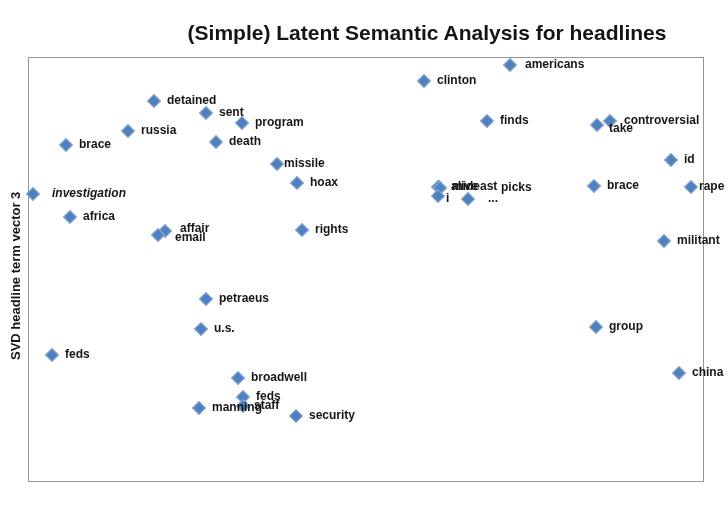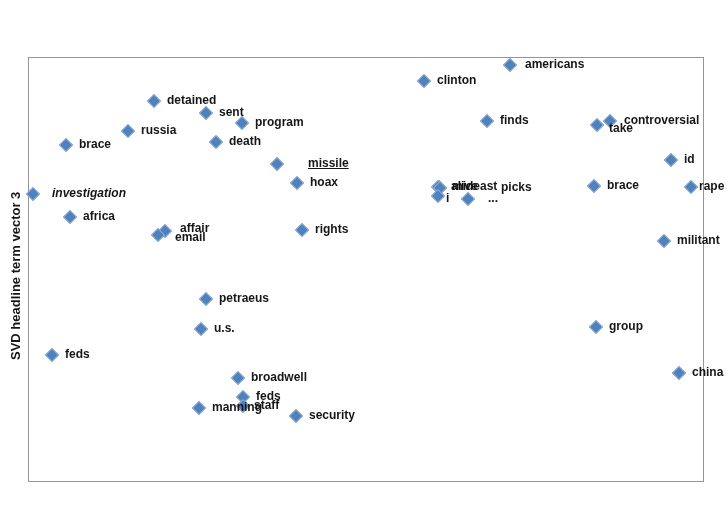--- a/index.html
+++ b/index.html
@@ -17,20 +17,21 @@
   .xlab{position:absolute;left:28px;width:675px;top:485px;text-align:center;
         font-size:13px;font-weight:700;color:#161616;}
   .ylab{position:absolute;left:8px;top:360px;transform:rotate(-90deg);
         transform-origin:left top;font-size:13px;font-weight:700;color:#161616;
         white-space:nowrap;}
 </style>
 </head>
 <body>
 
 <div class="page">
+  <div class="title">(Simple) Latent Semantic Analysis for headlines</div>
   <div class="plot-border"></div>
   <div class="points-layer">
       <span class="diamond" style="left: 505px; top: 60px;"></span>
       <span class="pt-label" style="left: 525px; top: 57px;">americans</span>
       <span class="diamond" style="left: 419px; top: 76px;"></span>
       <span class="pt-label" style="left: 437px; top: 73px;">clinton</span>
       <span class="diamond" style="left: 149px; top: 96px;"></span>
       <span class="pt-label" style="left: 167px; top: 93px;">detained</span>
       <span class="diamond" style="left: 201px; top: 108px;"></span>
       <span class="pt-label" style="left: 219px; top: 105px;">sent</span>
@@ -42,21 +43,21 @@
       <span class="pt-label" style="left: 624px; top: 113px;">controversial</span>
       <span class="diamond" style="left: 592px; top: 120px;"></span>
       <span class="pt-label" style="left: 609px; top: 121px;">take</span>
       <span class="diamond" style="left: 123px; top: 126px;"></span>
       <span class="pt-label" style="left: 141px; top: 123px;">russia</span>
       <span class="diamond" style="left: 61px; top: 140px;"></span>
       <span class="pt-label" style="left: 79px; top: 137px;">brace</span>
       <span class="diamond" style="left: 211px; top: 137px;"></span>
       <span class="pt-label" style="left: 229px; top: 134px;">death</span>
       <span class="diamond" style="left: 272px; top: 159px;"></span>
-      <span class="pt-label" style="left: 308px; top: 156px; text-decoration: underline;">missile</span>
+      <span class="pt-label" style="left: 284px; top: 156px;">missile</span>
       <span class="diamond" style="left: 666px; top: 155px;"></span>
       <span class="pt-label" style="left: 684px; top: 152px;">id</span>
       <span class="diamond" style="left: 292px; top: 178px;"></span>
       <span class="pt-label" style="left: 310px; top: 175px;">hoax</span>
       <span class="diamond" style="left: 589px; top: 181px;"></span>
       <span class="pt-label" style="left: 607px; top: 178px;">brace</span>
       <span class="diamond" style="left: 686px; top: 182px;"></span>
       <span class="pt-label" style="left: 699px; top: 179px;">rape</span>
       <span class="diamond" style="left: 28px; top: 189px;"></span>
       <span class="pt-label" style="left: 52px; top: 186px; font-style: italic;">investigation</span>

